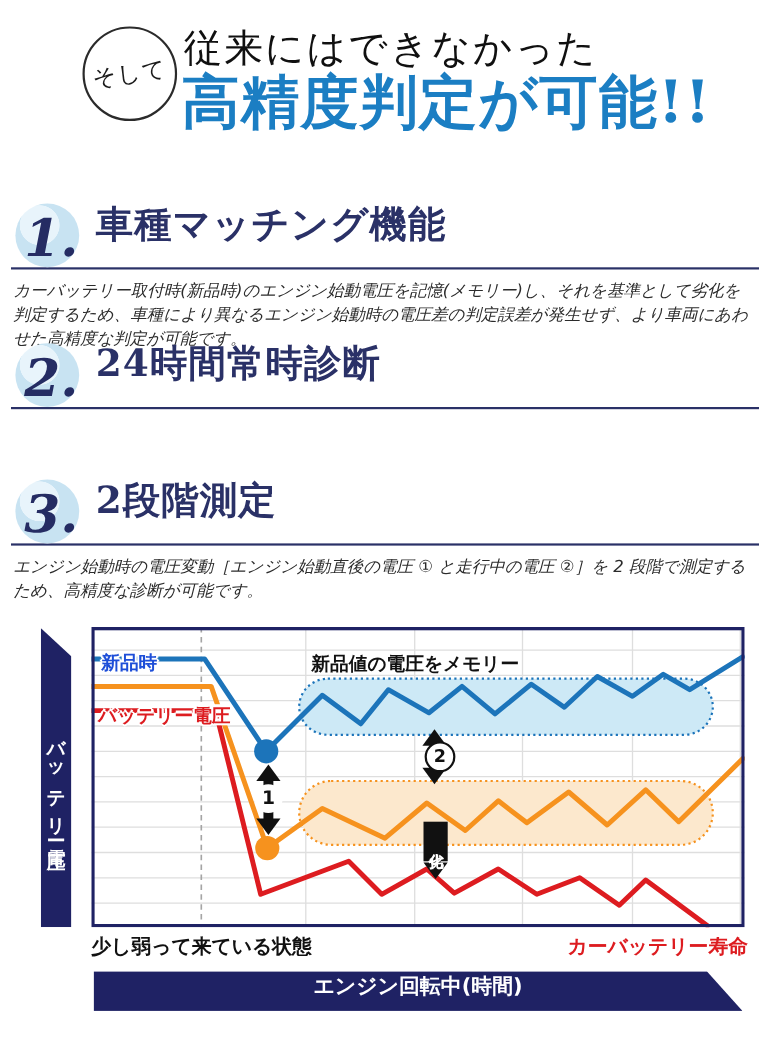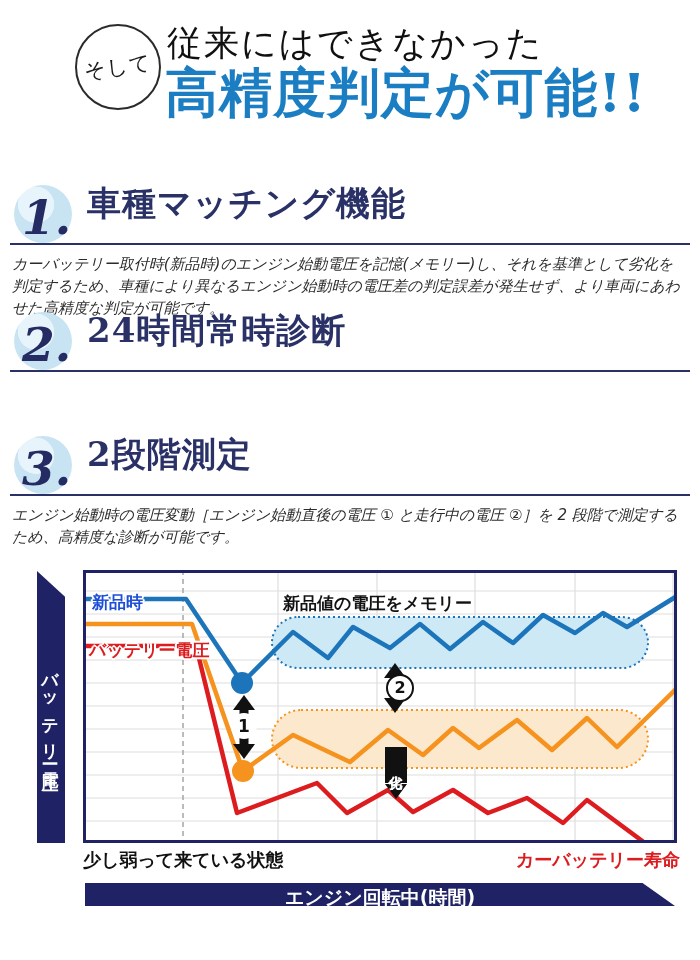--- a/index.html
+++ b/index.html
@@ -45,21 +45,21 @@
          color:#111;font-size:17px;font-weight:700;line-height:26px;text-align:center;}
   .circ2{position:absolute;left:386px;top:674px;width:24px;height:24px;border-radius:50%;background:#fff;
          border:2px solid #111;box-sizing:content-box;color:#111;font-size:16px;font-weight:700;
          line-height:24px;text-align:center;}
   .note-degrade{position:absolute;left:420px;top:678px;font-size:16px;font-weight:700;color:#111;}
   .box-rekka{position:absolute;left:385px;top:747px;width:22px;height:36px;background:#111;color:#fff;
          display:flex;align-items:center;justify-content:center;writing-mode:vertical-rl;
          text-orientation:upright;font-size:14px;font-weight:700;line-height:1;}
   .xstart{position:absolute;left:83px;top:848px;font-size:18px;font-weight:700;color:#111;}
   .xend{position:absolute;right:20px;top:848px;font-size:18px;font-weight:700;color:#dd1c20;}
-  .x-banner{position:absolute;left:85px;top:883px;width:590px;height:23px;background:#1f2264;
+  .x-banner{position:absolute;left:85px;top:883px;width:590px;height:36px;background:#1f2264;
          clip-path:polygon(0 0,94.5% 0,100% 100%,0 100%);text-align:center;}
   .x-banner span{color:#fff;font-size:19px;font-weight:700;line-height:29px;}
 </style>
 </head>
 <body>
 
 <div class="page">
 
   <div class="badge">
     <span>そして</span>

